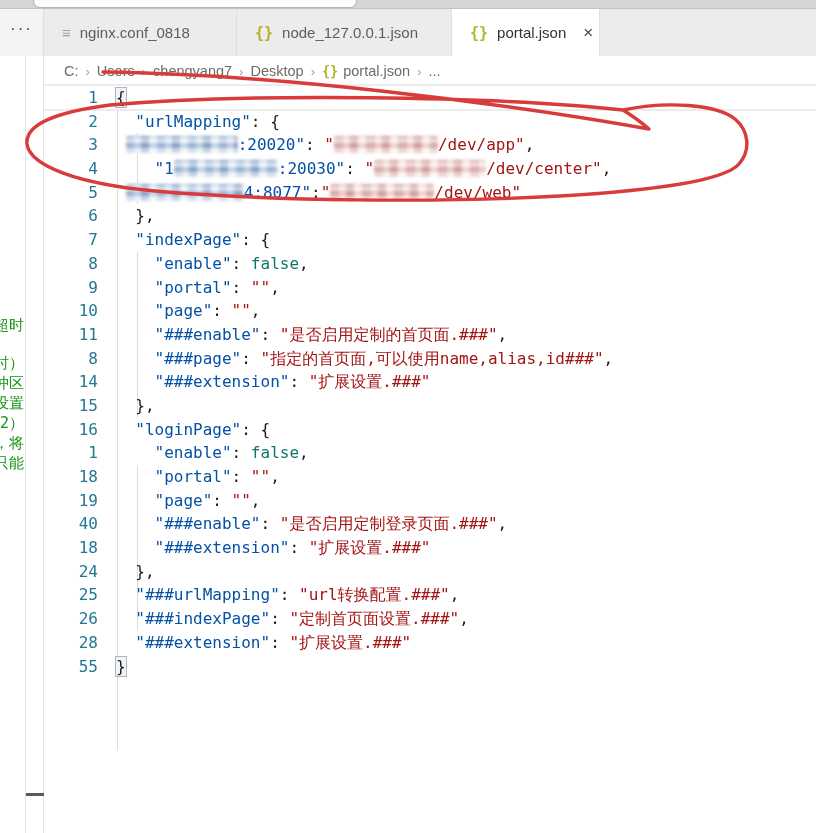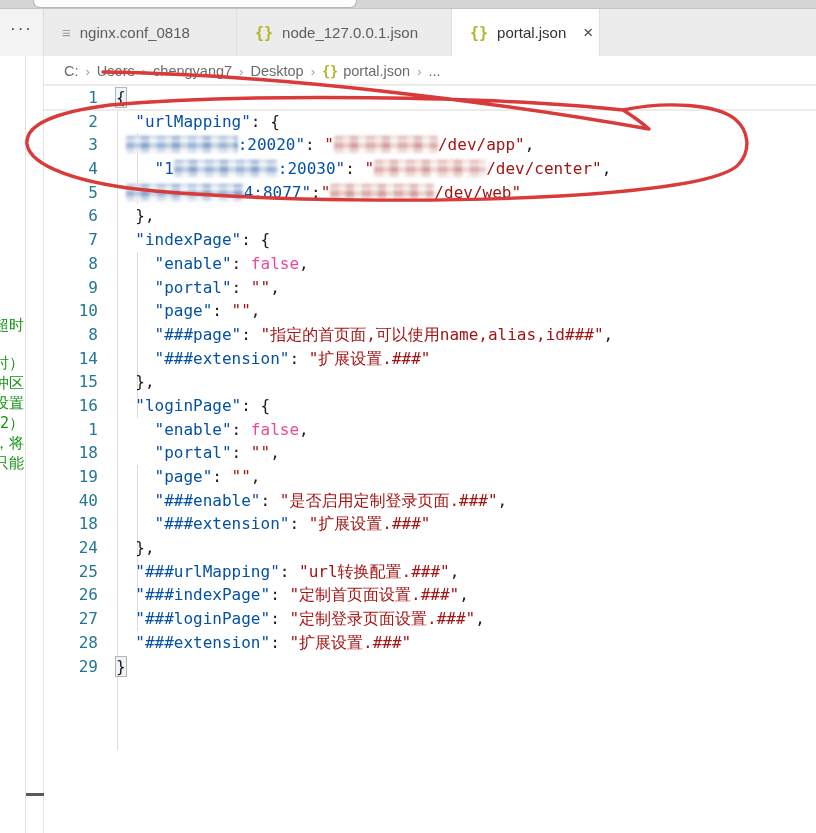--- a/index.html
+++ b/index.html
@@ -59,21 +59,21 @@
   #current-line { position:absolute; left:0; top:-2px; width:772px; height:27px;
         border-top:2px solid #ececec; border-bottom:2px solid #ececec; }
   .guide { position:absolute; width:1px; background:#dcdcdc; }
   .line { position:relative; height:23.7px; line-height:23.7px; display:flex;
         white-space:pre; cursor:text; }
   .gutter { width:72px; flex:0 0 auto; text-align:right; padding-right:18px;
         color:#237893; }
   .code { flex:1; white-space:pre; }
   .t-k { color:#0451a5; }
   .t-v { color:#a31515; }
-  .t-b { color:#ec4899; }
+  .t-b { color:#0f766e; }
   .t-p { color:#1b1b1b; }
   .bx  { outline:1px solid #b5b5b5; background:#eef4fa; }
   .redact { display:inline-block; height:17px; vertical-align:-3px; border-radius:2px;
         filter:blur(1.5px); opacity:.95; }
   .redact.rk { background:
         repeating-linear-gradient(0deg, rgba(255,255,255,.55) 0 5px, rgba(130,158,196,.35) 5px 10px),
         repeating-linear-gradient(90deg,#9db7d8 0 8px,#d5dfec 8px 15px,#7e9fc7 15px 23px,#e4ebf3 23px 31px); }
   .redact.rv { background:
         repeating-linear-gradient(0deg, rgba(255,255,255,.5) 0 5px, rgba(205,150,145,.3) 5px 10px),
         repeating-linear-gradient(90deg,#dcaeab 0 9px,#f3dedb 9px 16px,#cf9a96 16px 24px,#f8ecea 24px 32px); }
@@ -148,35 +148,35 @@
         <div class="line"><span class="gutter">1</span><span class="code"><span class="t-p bx">{</span></span></div>
         <div class="line"><span class="gutter">2</span><span class="code"><span class="t-w">  </span><span class="t-k">"urlMapping"</span><span class="t-p">: {</span></span></div>
         <div class="line"><span class="gutter">3</span><span class="code"><span class="t-w"> </span><span class="redact rk" style="width: 112px;"></span><span class="t-k">:20020"</span><span class="t-p">: </span><span class="t-v">"</span><span class="redact rv" style="width: 104px;"></span><span class="t-v">/dev/app"</span><span class="t-p">,</span></span></div>
         <div class="line"><span class="gutter">4</span><span class="code"><span class="t-w">    </span><span class="t-k">"1</span><span class="redact rk" style="width: 104px;"></span><span class="t-k">:20030"</span><span class="t-p">: </span><span class="t-v">"</span><span class="redact rv" style="width: 112px;"></span><span class="t-v">/dev/center"</span><span class="t-p">,</span></span></div>
         <div class="line"><span class="gutter">5</span><span class="code"><span class="t-w"> </span><span class="redact rk" style="width: 118px;"></span><span class="t-k">4:8077"</span><span class="t-p">:</span><span class="t-v">"</span><span class="redact rv" style="width: 104px;"></span><span class="t-v">/dev/web"</span></span></div>
         <div class="line"><span class="gutter">6</span><span class="code"><span class="t-w">  </span><span class="t-p">},</span></span></div>
         <div class="line"><span class="gutter">7</span><span class="code"><span class="t-w">  </span><span class="t-k">"indexPage"</span><span class="t-p">: {</span></span></div>
         <div class="line"><span class="gutter">8</span><span class="code"><span class="t-w">    </span><span class="t-k">"enable"</span><span class="t-p">: </span><span class="t-b">false</span><span class="t-p">,</span></span></div>
         <div class="line"><span class="gutter">9</span><span class="code"><span class="t-w">    </span><span class="t-k">"portal"</span><span class="t-p">: </span><span class="t-v">""</span><span class="t-p">,</span></span></div>
         <div class="line"><span class="gutter">10</span><span class="code"><span class="t-w">    </span><span class="t-k">"page"</span><span class="t-p">: </span><span class="t-v">""</span><span class="t-p">,</span></span></div>
+        <div class="line"><span class="gutter">11</span><span class="code"><span class="t-w">    </span><span class="t-k">"###enable"</span><span class="t-p">: </span><span class="t-v">"是否启用定制的首页面.###"</span><span class="t-p">,</span></span></div>
         <div class="line"><span class="gutter">8</span><span class="code"><span class="t-w">    </span><span class="t-k">"###page"</span><span class="t-p">: </span><span class="t-v">"指定的首页面,可以使用name,alias,id###"</span><span class="t-p">,</span></span></div>
         <div class="line"><span class="gutter">14</span><span class="code"><span class="t-w">    </span><span class="t-k">"###extension"</span><span class="t-p">: </span><span class="t-v">"扩展设置.###"</span></span></div>
         <div class="line"><span class="gutter">15</span><span class="code"><span class="t-w">  </span><span class="t-p">},</span></span></div>
         <div class="line"><span class="gutter">16</span><span class="code"><span class="t-w">  </span><span class="t-k">"loginPage"</span><span class="t-p">: {</span></span></div>
         <div class="line"><span class="gutter">1</span><span class="code"><span class="t-w">    </span><span class="t-k">"enable"</span><span class="t-p">: </span><span class="t-b">false</span><span class="t-p">,</span></span></div>
         <div class="line"><span class="gutter">18</span><span class="code"><span class="t-w">    </span><span class="t-k">"portal"</span><span class="t-p">: </span><span class="t-v">""</span><span class="t-p">,</span></span></div>
         <div class="line"><span class="gutter">19</span><span class="code"><span class="t-w">    </span><span class="t-k">"page"</span><span class="t-p">: </span><span class="t-v">""</span><span class="t-p">,</span></span></div>
         <div class="line"><span class="gutter">40</span><span class="code"><span class="t-w">    </span><span class="t-k">"###enable"</span><span class="t-p">: </span><span class="t-v">"是否启用定制登录页面.###"</span><span class="t-p">,</span></span></div>
         <div class="line"><span class="gutter">18</span><span class="code"><span class="t-w">    </span><span class="t-k">"###extension"</span><span class="t-p">: </span><span class="t-v">"扩展设置.###"</span></span></div>
         <div class="line"><span class="gutter">24</span><span class="code"><span class="t-w">  </span><span class="t-p">},</span></span></div>
         <div class="line"><span class="gutter">25</span><span class="code"><span class="t-w">  </span><span class="t-k">"###urlMapping"</span><span class="t-p">: </span><span class="t-v">"url转换配置.###"</span><span class="t-p">,</span></span></div>
         <div class="line"><span class="gutter">26</span><span class="code"><span class="t-w">  </span><span class="t-k">"###indexPage"</span><span class="t-p">: </span><span class="t-v">"定制首页面设置.###"</span><span class="t-p">,</span></span></div>
-        <div class="line"><span class="gutter">27</span><span class="code"><span class="t-w">  </span><span class="t-k">"###loginPage"</span><span class="t-p">: </span><span class="t-v">"定制登录页面设置.###"</span><span class="t-p">,</span></span></div>
         <div class="line"><span class="gutter">28</span><span class="code"><span class="t-w">  </span><span class="t-k">"###extension"</span><span class="t-p">: </span><span class="t-v">"扩展设置.###"</span></span></div>
-        <div class="line"><span class="gutter">29</span><span class="code"><span class="t-p bx">}</span></span></div>
+        <div class="line"><span class="gutter">55</span><span class="code"><span class="t-p bx">}</span></span></div>
       </div>
   </div>
 
   <svg id="annotation-svg" viewBox="0 0 816 833">
     <path id="annotation-path" fill="none" stroke-width="3.4" stroke-linecap="round" stroke-linejoin="round" d="M 103 72
              C 270 74, 490 101, 649 129
              C 641 122, 631 115, 623 110
              C 666 101, 716 104, 735 119
              C 749 131, 751 150, 739 164
              C 724 181, 650 191, 560 196

